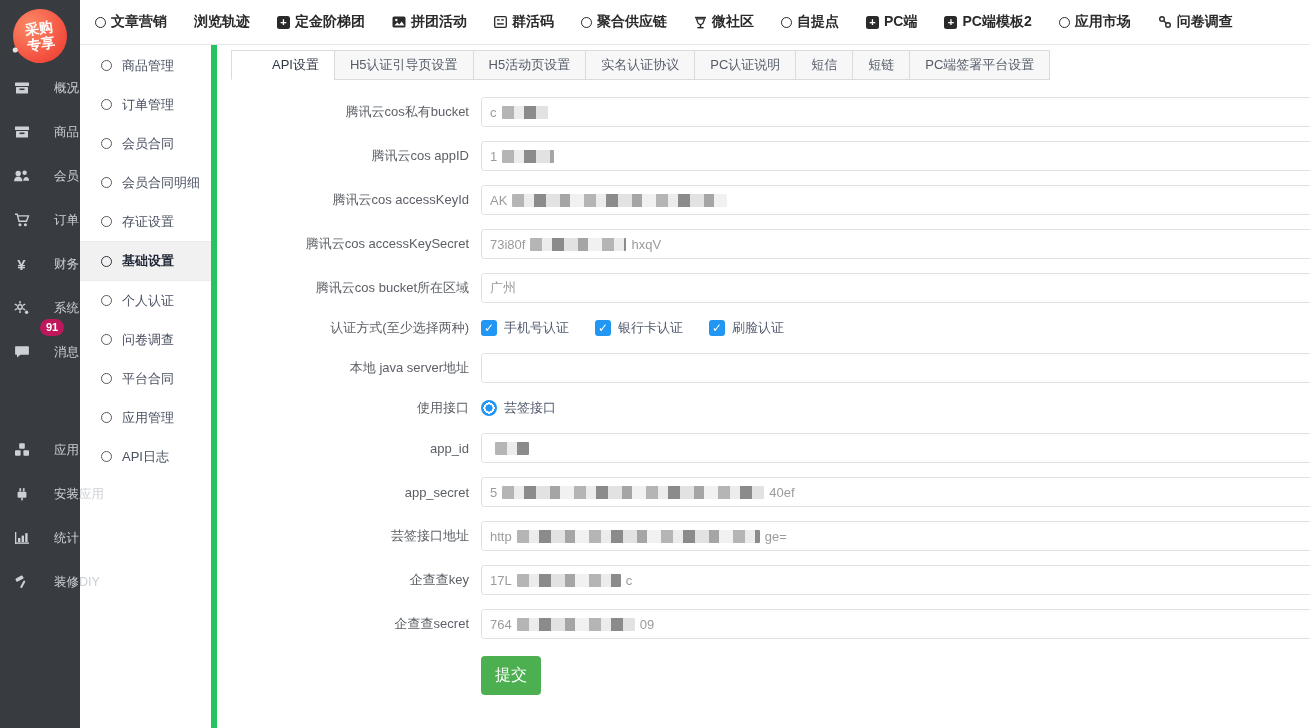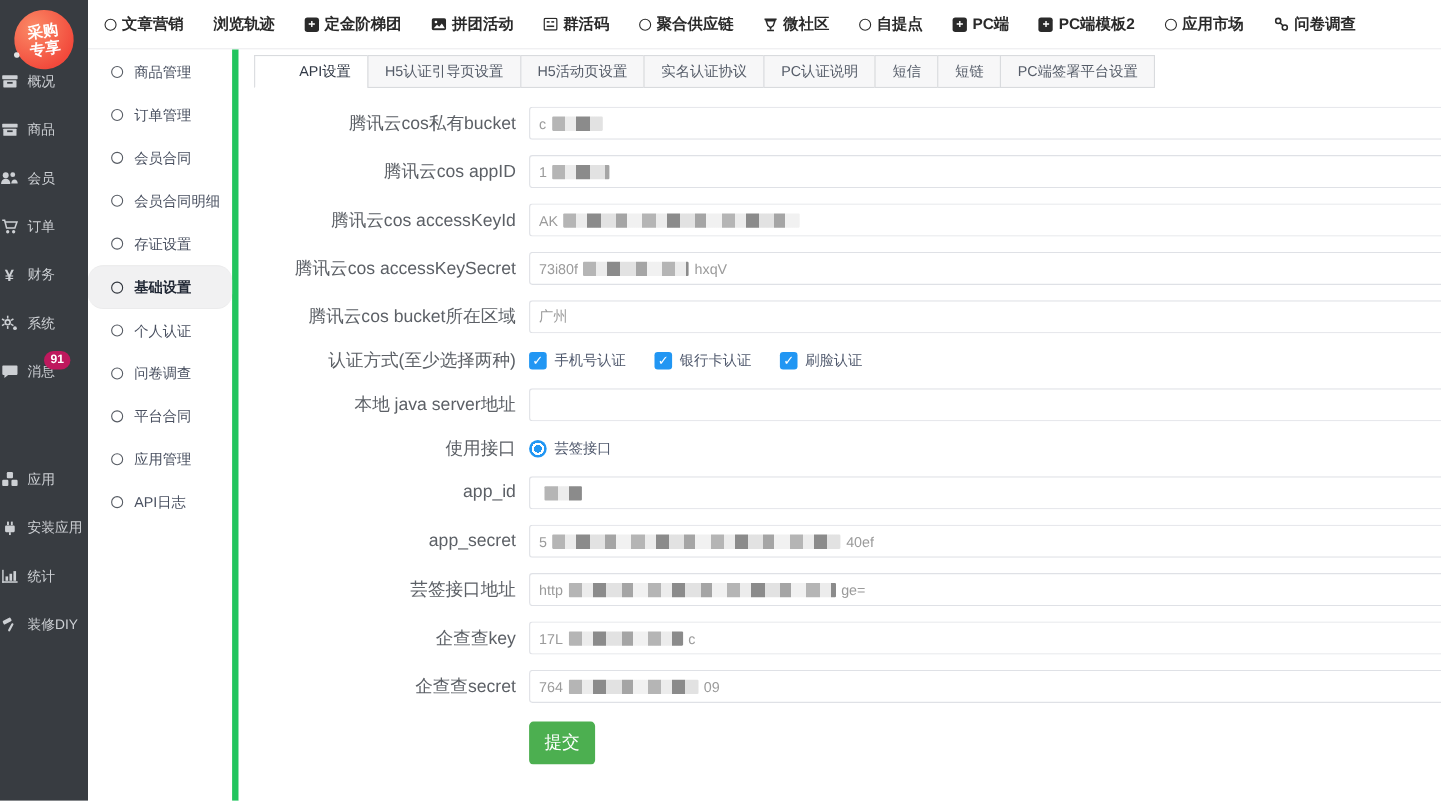--- a/index.html
+++ b/index.html
@@ -9,21 +9,21 @@
 
   
   .dark-sidebar { width:80px; flex-shrink:0; background:#383c41; position:relative; z-index:5; }
   .logo { width:54px; height:54px; border-radius:50%; margin:9px 0 3px 13px;
           background:radial-gradient(circle at 35% 28%, #fb8a66, #f2493b 75%);
           display:flex; flex-direction:column; align-items:center; justify-content:center;
           color:#fff; font-weight:bold; font-size:14px; line-height:16px;
           transform:rotate(-8deg); position:relative; }
   .logo .spark { position:absolute; left:-2px; bottom:14px; width:5px; height:5px;
                  border-radius:50%; background:rgba(255,255,255,.85); }
-  .side-item { height:44px; display:flex; align-items:flex-start; gap:8px;
+  .side-item { height:44px; display:flex; align-items:center; padding-left:13px; gap:24px;
                color:#cdd0d4; font-size:12.5px; cursor:pointer; position:relative; white-space:nowrap; }
   .side-item.group-gap { margin-top:54px; }
   .side-ic { width:17px; height:16px; display:inline-flex; align-items:center; justify-content:center; flex-shrink:0; }
   .side-ic svg { display:block; }
   .yen { font-size:15px; font-weight:bold; color:#cdd0d4; }
   .badge { position:absolute; left:40px; top:-11px; background:#be185d; color:#fff;
            font-size:11px; font-weight:bold; line-height:17px; padding:0 6px;
            border-radius:9px; }
 
   
@@ -38,35 +38,35 @@
   .nav-svg { display:block; }
 
   .body-row { flex:1; display:flex; min-height:0; }
 
   
   .submenu { width:137px; flex-shrink:0; background:#fff; border-right:6px solid #22c55e; padding-top:1px; }
   .submenu-item { height:39px; display:flex; align-items:center; gap:10px; padding-left:21px;
                   font-size:13px; color:#495060; cursor:pointer; }
   .submenu-item .o { width:11px; height:11px; border:1.5px solid #565b63; border-radius:50%; flex-shrink:0; }
   .submenu-item.active { background:#f1f1f2; color:#1f2633; font-weight:bold;
-                         border-top:1px solid #ebebec; border-bottom:1px solid #ebebec; height:40px;border-radius:14px; }
+                         border-top:1px solid #ebebec; border-bottom:1px solid #ebebec; height:40px; }
   .submenu-item.active .o { border-color:#30353d; }
 
   
   .content { flex:1; min-width:0; background:#fff; padding:5px 0 0 14px; overflow:hidden; }
   .tabstrip { display:inline-flex; margin-bottom:17px; }
   .tab { height:30px; line-height:28px; padding:0 15px; font-size:13px; color:#555c68;
          background:#f7f7f8; border:1px solid #d9dbde; margin-left:-1px; cursor:pointer; white-space:nowrap; }
   .tab:first-child { margin-left:0;padding-left:40px; }
   .tab.active { background:#fff; border-bottom-color:#fff; color:#303845; }
 
   .form-row { display:flex; align-items:center; margin-bottom:14px; overflow:hidden; }
   .form-row.slim { margin-bottom:14px; height:22px; }
   .form-label { width:250px; flex-shrink:0; text-align:right; padding-right:12px;
-                font-size:16px; color:#5c6066; }
+                font-size:13px; color:#5c6066; }
   .form-field { flex:1; min-width:0; display:flex; align-items:center; }
   .input-box { flex:1; height:30px; border:1px solid #dfe1e6; border-radius:3px;
                display:flex; align-items:center; padding:0 8px; font-size:13px; color:#9b9b9b;
                background:#fff; margin-right:-3px; white-space:nowrap; overflow:hidden; }
   .mask { display:inline-block; height:13px; border-radius:1px; margin:0 5px; flex-shrink:0;
           background:repeating-linear-gradient(90deg,#b5b5b5 0 12px,#ececec 12px 22px,#8b8b8b 22px 34px,#e2e2e2 34px 48px,#a5a5a5 48px 58px,#f1f1f1 58px 72px);
           filter:blur(.7px); }
   .cb { width:16px; height:16px; background:#2196f3; border-radius:3px; color:#fff;
         font-size:12px; line-height:16px; text-align:center; font-weight:bold; cursor:pointer; flex-shrink:0; }
   .cb::after { content:"\2713"; }

